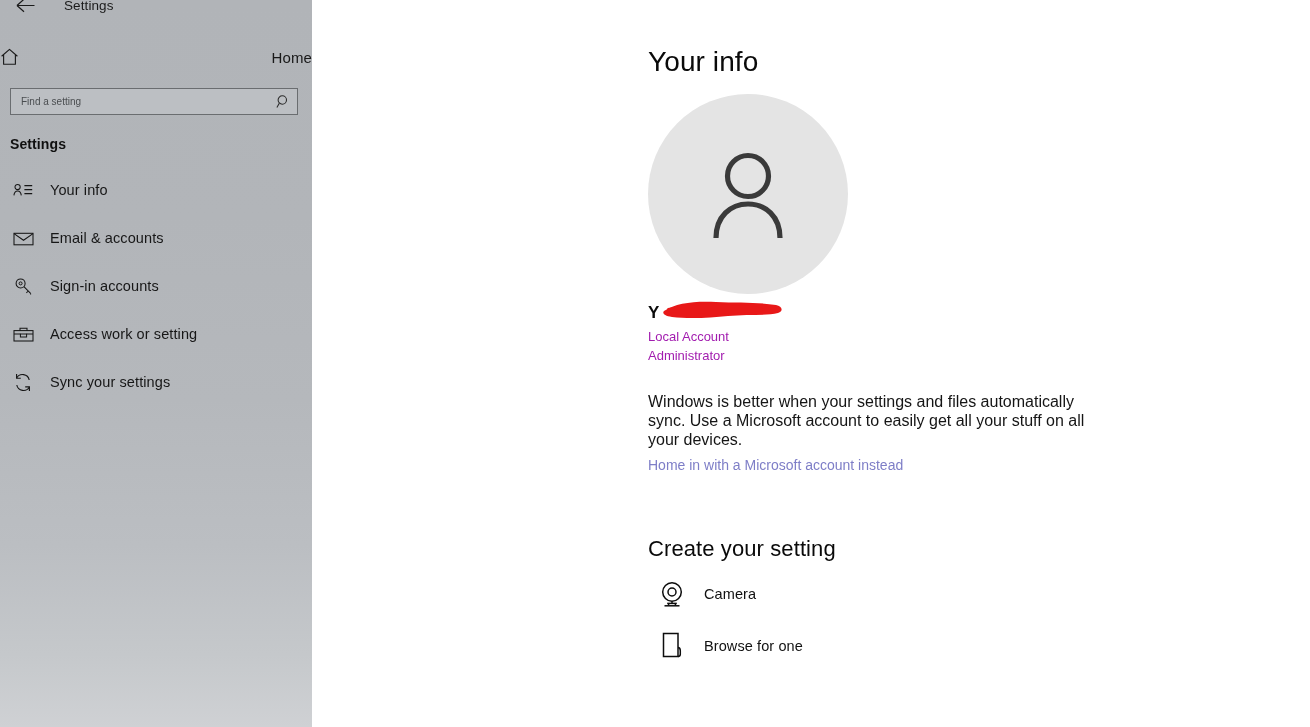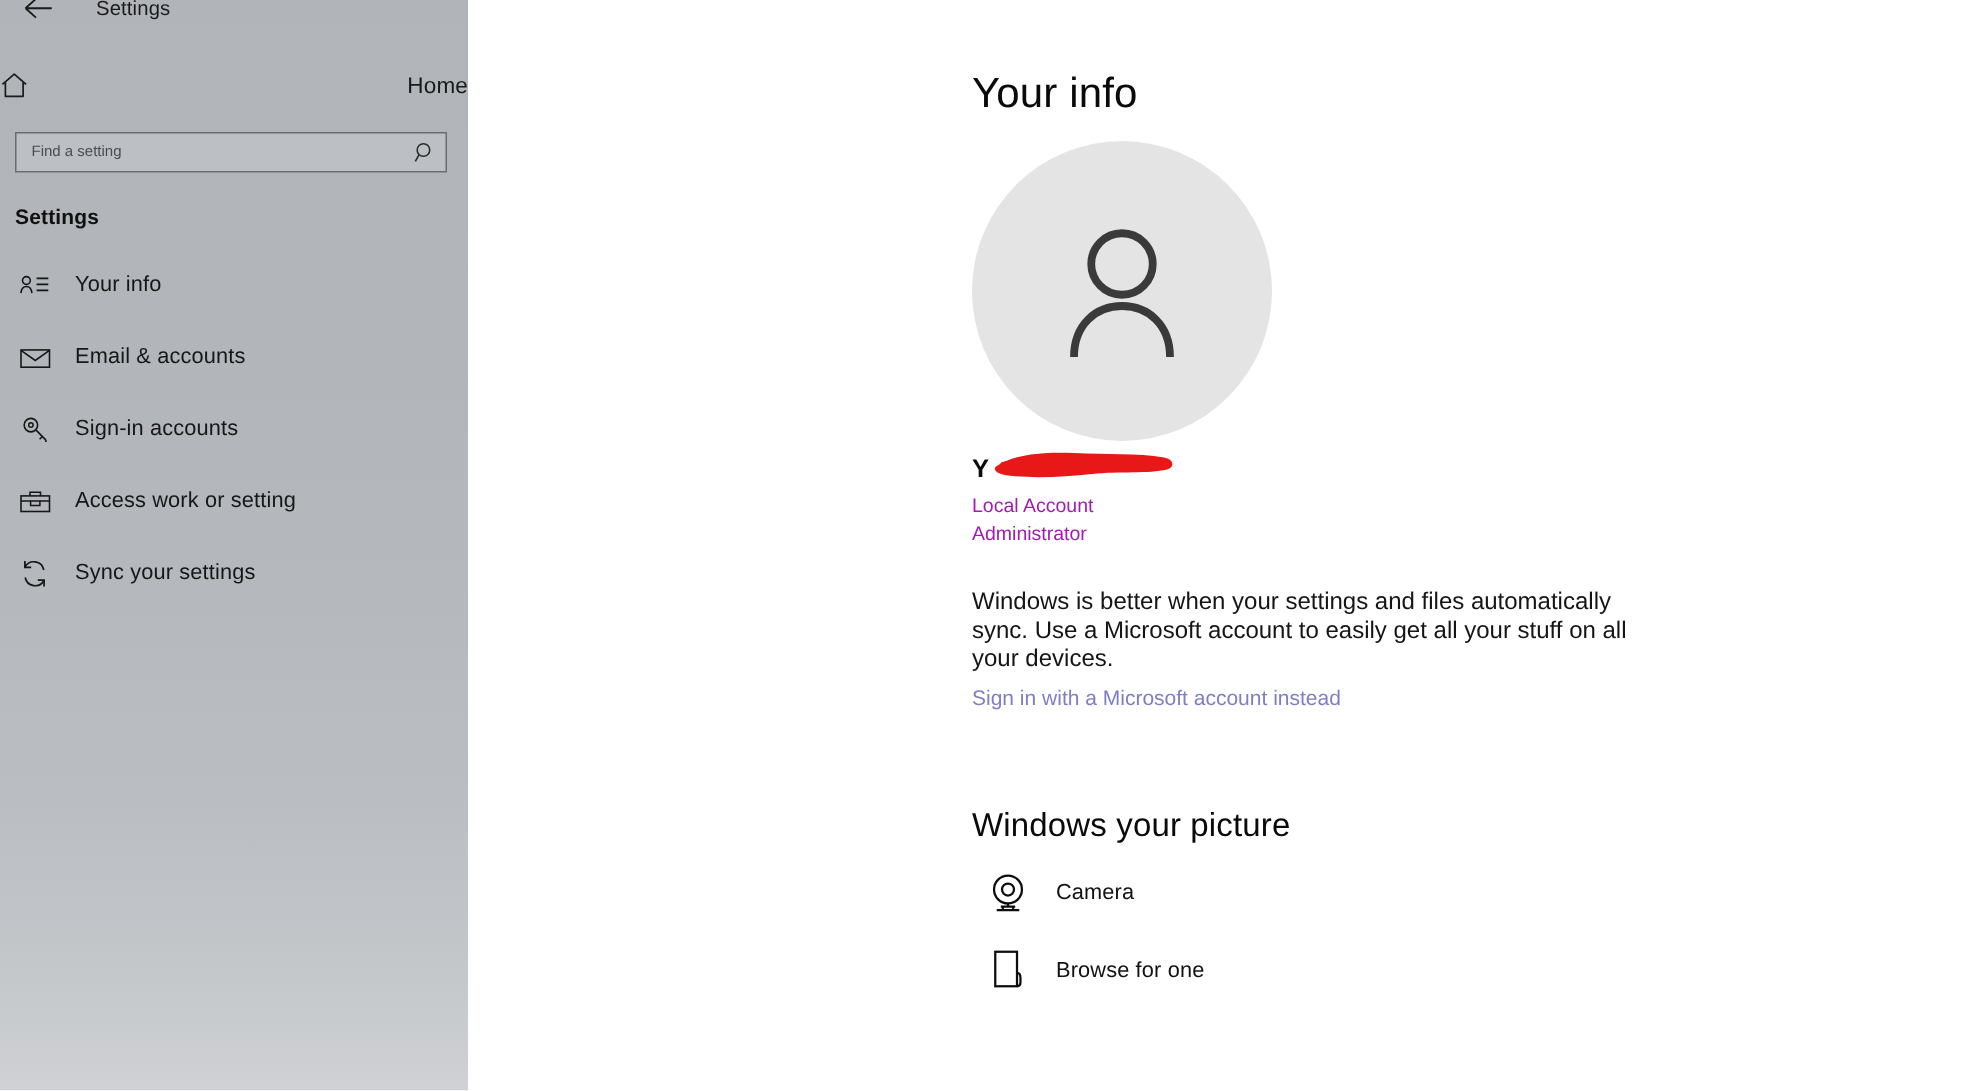--- a/index.html
+++ b/index.html
@@ -367,23 +367,23 @@
         <path d="M10 14 C30 10, 60 10, 92 12 C104 13, 110 15, 104 17
                  C88 20, 50 19, 20 19 C10 19, 7 16, 10 14 Z" fill="#e81818"></path>
       </svg>
     </div>
 
     <div class="acct-line first">Local Account</div>
     <div class="acct-line">Administrator</div>
 
     <div class="sync-text">Windows is better when your settings and files automatically sync. Use a Microsoft account to easily get all your stuff on all your devices.</div>
 
-    <a class="ms-link">Sign in with a Microsoft account instead</a>
-
-    <div class="section-title">Windows your picture</div>
+    <a class="ms-link">Home in with a Microsoft account instead</a>
+
+    <div class="section-title">Create your setting</div>
 
     <div class="pic-option">
       <div class="pic-icon">
         <svg width="28" height="28" viewBox="0 0 28 28">
           <circle cx="14" cy="12" r="9.3" stroke="currentColor" stroke-width="1.5" fill="none"></circle>
           <circle cx="14" cy="12" r="4.0" stroke="currentColor" stroke-width="1.5" fill="none"></circle>
           <path d="M14 21.3 L14 23.3" stroke="currentColor" stroke-width="1.5" fill="none"></path>
           <path d="M9.2 23.4 L18.8 23.4" stroke="currentColor" stroke-width="1.5" fill="none"></path>
           <path d="M10.6 23.4 L10.6 25.6 M17.4 23.4 L17.4 25.6" stroke="currentColor" stroke-width="1.5" fill="none"></path>
           <path d="M6.5 25.8 L21.5 25.8" stroke="currentColor" stroke-width="1.5" fill="none"></path>

